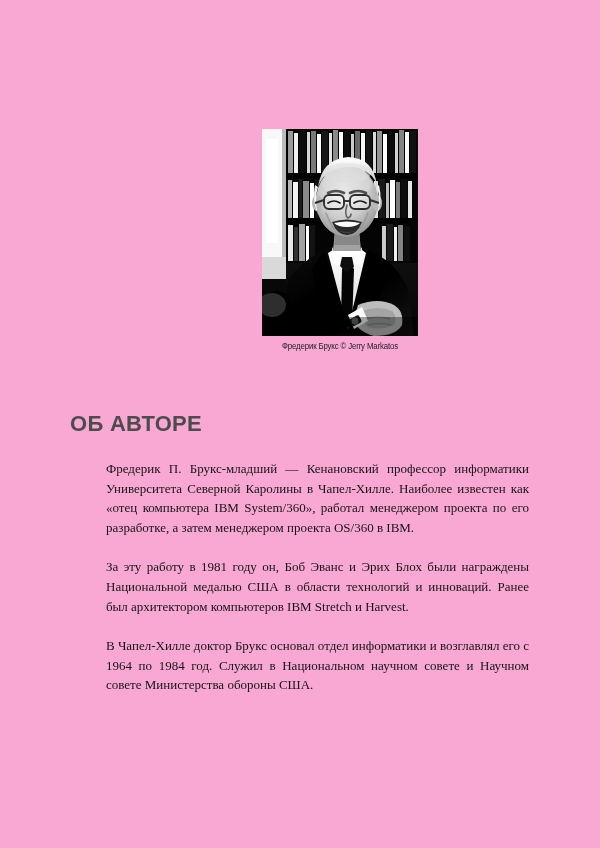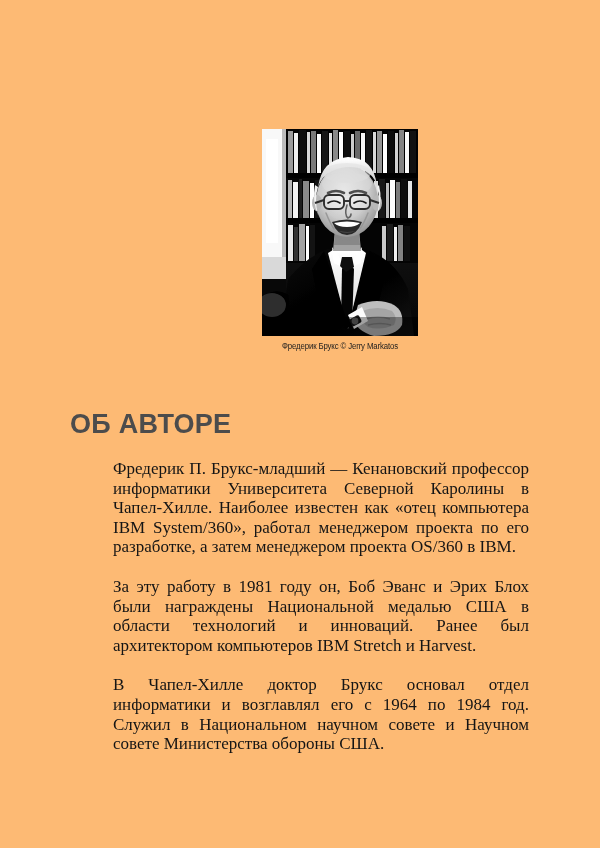--- a/index.html
+++ b/index.html
@@ -13,21 +13,21 @@
     height: 848px;
     position: relative;
     overflow: hidden;
     font-family: "Liberation Serif", "DejaVu Serif", serif;
     color: #111111;
   }
 
   .page {
     position: absolute;
     inset: 0;
-    background: #fdba74;
+    background: #f9a8d4;
   }
 
   
   .figure {
     position: absolute;
     left: 222px;
     top: 113px;
     width: 156px;
   }
 
@@ -59,39 +59,39 @@
     white-space: nowrap;
   }
 
   
   .heading {
     position: absolute;
     left: 70px;
     top: 408px;
     margin: 0;
     font-family: "Liberation Sans", "DejaVu Sans", sans-serif;
-    font-size: 27px;
+    font-size: 22px;
     font-weight: bold;
     letter-spacing: 0.3px;
     color: #4c4c4c;
     line-height: 32px;
   }
 
   
   .body-copy {
     position: absolute;
     left: 105px;
     top: 459px;
     width: 424px;
   }
 
   .body-copy p {
-    margin: 0 0 20px 8px;
+    margin: 0 0 20px 1px;
     font-family: "Liberation Serif", "DejaVu Serif", serif;
-    font-size: 17px;
+    font-size: 13px;
     line-height: 19.6px;
     text-align: justify;
     text-justify: inter-word;
     color: #151515;
     hyphens: manual;
   }
 
   .body-copy p:last-child {
     margin-bottom: 0;
   }

